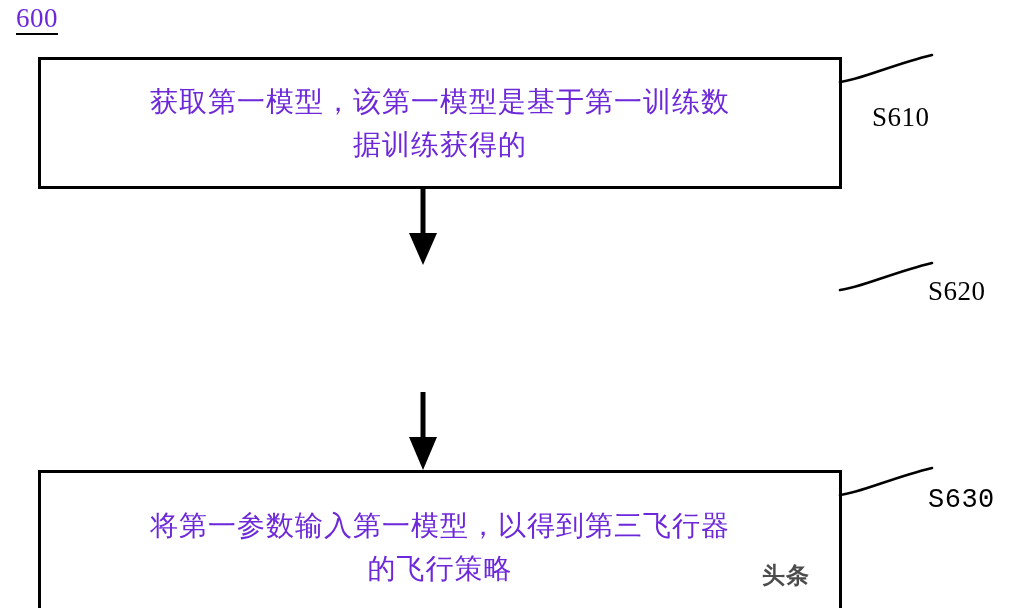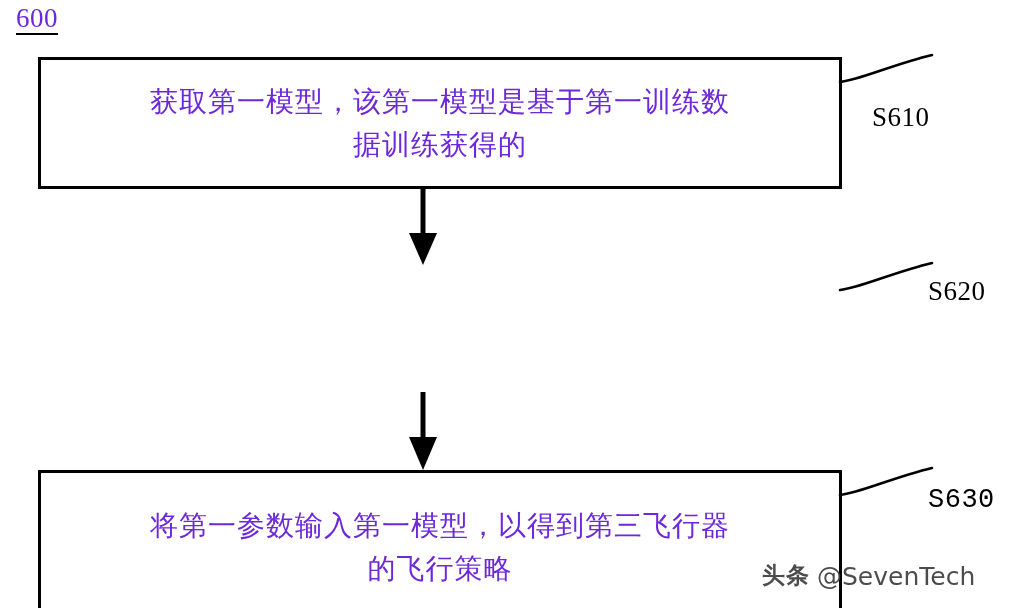--- a/index.html
+++ b/index.html
@@ -104,21 +104,21 @@
   .connector polygon {
     fill: #000000;
   }
 
   
   .watermark {
     position: absolute;
     left: 762px;
     top: 560px;
     display: flex;
-    align-items: flex-end;
+    align-items: center;
     gap: 7px;
     color: #3d3d3d;
     opacity: 0.92;
     pointer-events: none;
   }
   .wm-cn {
     font-family: "DejaVu Serif", "Liberation Serif", serif;
     font-size: 23px;
     font-weight: 700;
     letter-spacing: 1px;
@@ -164,16 +164,15 @@
     <div class="step-text">将第一参数输入第一模型，以得到第三飞行器
 的飞行策略</div>
   </div>
   <svg class="leader" id="leader-s630" viewBox="0 0 96 42" preserveAspectRatio="none">
     <path d="M 2 32 C 22 30, 56 14, 94 5"></path>
   </svg>
   <div class="step-label" id="label-s630">S630</div>
 
   <div class="watermark">
     <span class="wm-cn">头条</span>
-    <span class="wm-handle">@SevenTech</span>
   </div>
 
 </div>
 
 </body></html>

